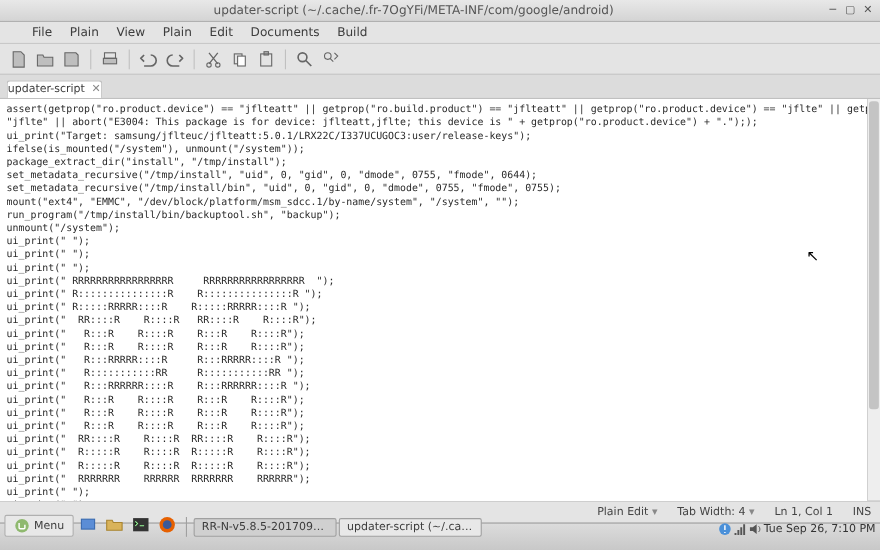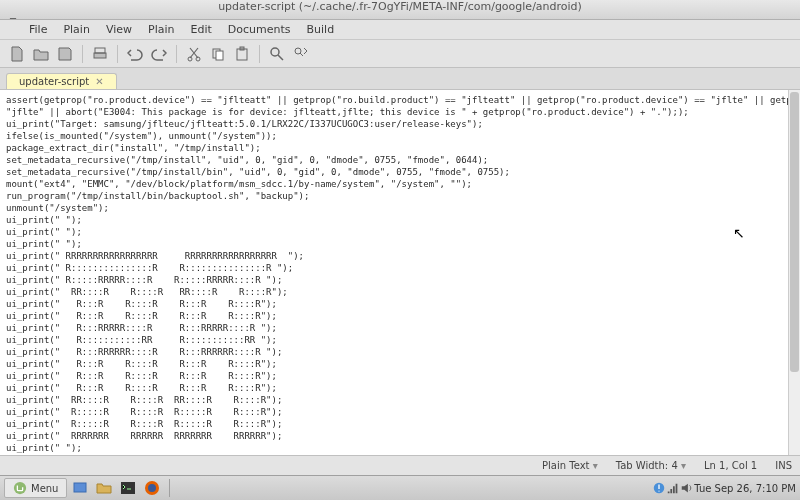--- a/index.html
+++ b/index.html
@@ -1,34 +1,34 @@
 <!DOCTYPE html>
 <html><head>
 <meta charset="utf-8">
 <style>
 * { margin:0; padding:0; box-sizing:border-box; }
 body { font-family:"DejaVu Sans",sans-serif; font-size:11px; background:#d6d6d6; color:#3c3c3c; width:800px; height:500px; overflow:hidden; display:flex; flex-direction:column; }
-.title-bar { height:20px; background:linear-gradient(#e8e8e8,#d4d4d4); border-bottom:1px solid #b0b0b0; display:flex; padding:0 4px;flex-direction:column; }
+.title-bar { height:20px; background:linear-gradient(#e8e8e8,#d4d4d4); border-bottom:1px solid #b0b0b0; display:flex; align-items:center; padding:0 4px; }
 .title-bar .title { flex:1; text-align:center; font-size:11px; color:#555; }
 .win-btn { width:14px; height:14px; margin-left:2px; display:flex; align-items:center; justify-content:center; color:#555; font-size:10px; cursor:pointer; }
 .menu-bar { height:20px; background:#e4e4e4; display:flex; align-items:center; padding:0 21px; border-bottom:1px solid #c8c8c8; }
 .menu-bar span { padding:2px 8px; cursor:pointer; }
 .toolbar { height:28px; background:#e4e4e4; display:flex; align-items:center; padding:0 6px; border-bottom:1px solid #c0c0c0; gap:2px; }
 .tbtn { width:22px; height:22px; display:flex; align-items:center; justify-content:center; cursor:pointer; color:#555; border-radius:2px; }
 .tsep { width:1px; height:18px; background:#c0c0c0; margin:0 4px; }
 .tab-strip { height:22px; background:#dcdcdc; display:flex; align-items:flex-end; padding-left:6px; border-bottom:1px solid #c0c0c0; }
-.tab { background:#fef9c3; border:1px solid #c0c0c0; border-bottom:none; padding:2px 12px; display:flex; align-items:flex-end; gap:6px; font-size:10px; border-radius:3px 3px 0 0; }
+.tab { background:#ffffff; border:1px solid #c0c0c0; border-bottom:none; padding:2px 0; display:flex; align-items:flex-end; gap:6px; font-size:10px; border-radius:3px 3px 0 0; }
 .tab .close { cursor:pointer; color:#888; }
 .editor-wrap { flex:1; display:flex; overflow:hidden; }
 .editor { flex:1; background:#fff; font-family:"DejaVu Sans Mono",monospace; font-size:9px; line-height:12px; color:#2a2a2a; padding:4px 6px; white-space:pre; overflow:auto; }
 .vscroll { width:12px; background:#eee; border-left:1px solid #ccc; position:relative; }
 .vscroll .thumb { position:absolute; left:1px; right:1px; top:2px; height:280px; background:#c4c4c4; border-radius:3px; }
 .status-bar { height:20px; background:#e4e4e4; border-top:1px solid #c0c0c0; display:flex; align-items:center; justify-content:flex-end; padding:0 8px; gap:18px; font-size:10px; color:#444; }
 .status-bar .dd::after { content:" \25BE"; color:#888; }
-.taskbar { height:24px; background:linear-gradient(#dcdcdc,#c8c8c8); border-top:1px solid #a0a0a0; display:flex; align-items:center; padding:12px 4px; gap:2px; }
+.taskbar { height:24px; background:linear-gradient(#dcdcdc,#c8c8c8); border-top:1px solid #a0a0a0; display:flex; align-items:flex-end; padding:12px 4px; gap:2px; }
 .taskbar .menu-btn { background:#e8e8e8; border:1px solid #b0b0b0; border-radius:2px; padding:2px 8px; display:flex; align-items:center; gap:4px; cursor:pointer; font-size:10px; }
 .task-item { background:#d0d0d0; border:1px solid #a0a0a0; border-radius:2px; padding:2px 6px; font-size:10px; max-width:130px; overflow:hidden; text-overflow:ellipsis; white-space:nowrap; cursor:pointer;margin-top:44px; }
 .task-item.active { background:#e8e8e8; }
 .tray { margin-left:auto; display:flex; align-items:center; gap:0; font-size:10px; color:#333; }
 .tray .ico { width:14px; height:14px; display:flex; align-items:center; justify-content:center; }
 .cursor { position:absolute; pointer-events:none; font-size:14px; color:#000; }
 svg { width:14px; height:14px; }
 .tbtn svg { width:16px; height:16px; }
 </style>
 </head>
@@ -175,21 +175,21 @@
 ui_print(" Build date: Tue Sep 26 15:30:43 CDT 2017");
 ui_print("");
 ui_print(" Build type: Unofficial");
 ui_print("");</div>
   <div class="vscroll">
       <div class="thumb"></div>
     </div>
 </div>
 
 <div class="status-bar">
-  <span class="dd">Plain Text</span>
+  <span class="dd">Plain Edit</span>
   <span class="dd">Tab Width: 4</span>
   <span>Ln 1, Col 1</span>
   <span>INS</span>
 </div>
 
 <div class="taskbar">
   <div class="menu-btn">
     <svg viewBox="0 0 16 16">
         <circle cx="8" cy="8" r="7" fill="#8fb96f"></circle>
         <path d="M5 5v5a1 1 0 0 0 1 1h4a1 1 0 0 0 1-1V7" fill="none" stroke="#fff" stroke-width="1.5"></path>

